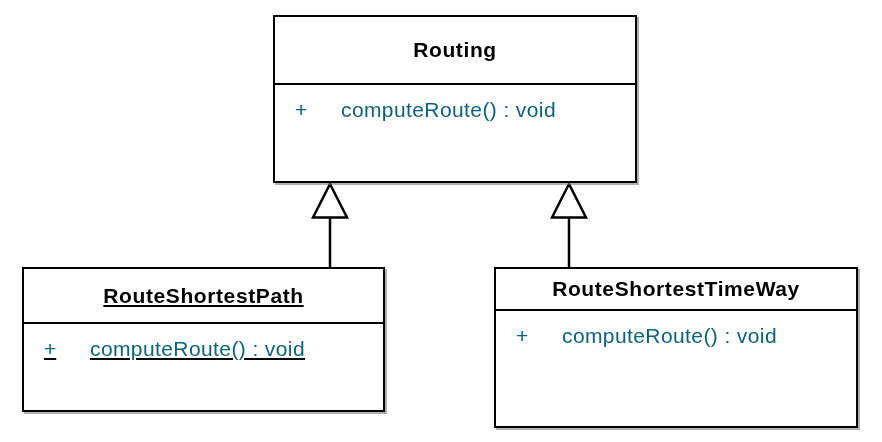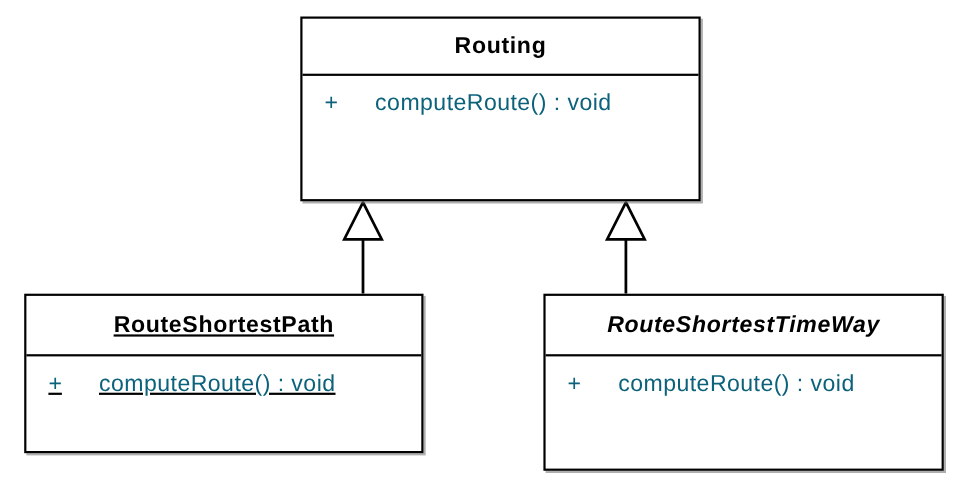--- a/index.html
+++ b/index.html
@@ -72,21 +72,21 @@
       <line x1="330" y1="267" x2="330" y2="216" stroke="#000000" stroke-width="2.5"></line>
       <polygon points="330,184 313,217.5 347,217.5" fill="#ffffff" stroke="#000000" stroke-width="2.5"></polygon>
     </g>
     <g>
       <line x1="569" y1="267" x2="569" y2="216" stroke="#000000" stroke-width="2.5"></line>
       <polygon points="569,184 552,217.5 586,217.5" fill="#ffffff" stroke="#000000" stroke-width="2.5"></polygon>
     </g>
   </svg>
 
   <div class="class-box" style="left:273px; top:15px; width:364px; height:168px;">
-    <div class="name-compartment" style="height:52px;">
+    <div class="name-compartment" style="height:68px;">
       <span class="class-name">Routing</span>
     </div>
     <div class="methods-compartment">
       <div class="method-row">
         <span class="method-vis" style="color:#0d627b;">+</span>
         <span class="method-sig" style="color:#0d627b;">computeRoute() : void</span>
       </div>
     </div>
   </div>
 
@@ -96,21 +96,21 @@
     </div>
     <div class="methods-compartment">
       <div class="method-row">
         <span class="method-vis" style="color:#0d627b;">+</span>
         <span class="method-sig" style="color:#0d627b;">computeRoute() : void</span>
       </div>
     </div>
   </div>
 
   <div class="class-box" style="left:494px; top:267px; width:364px; height:161px;">
-    <div class="name-compartment" style="height:55px;font-style:italic;">
+    <div class="name-compartment" style="height:42px;">
       <span class="class-name">RouteShortestTimeWay</span>
     </div>
     <div class="methods-compartment">
       <div class="method-row">
         <span class="method-vis" style="color:#0d627b;">+</span>
         <span class="method-sig" style="color:#0d627b;">computeRoute() : void</span>
       </div>
     </div>
   </div>
 

